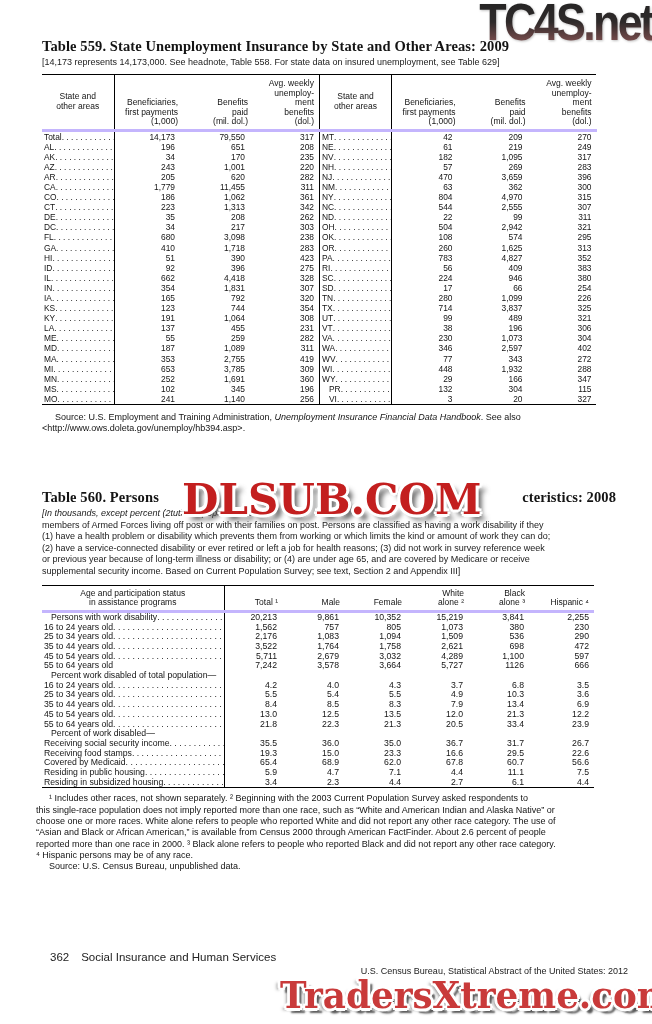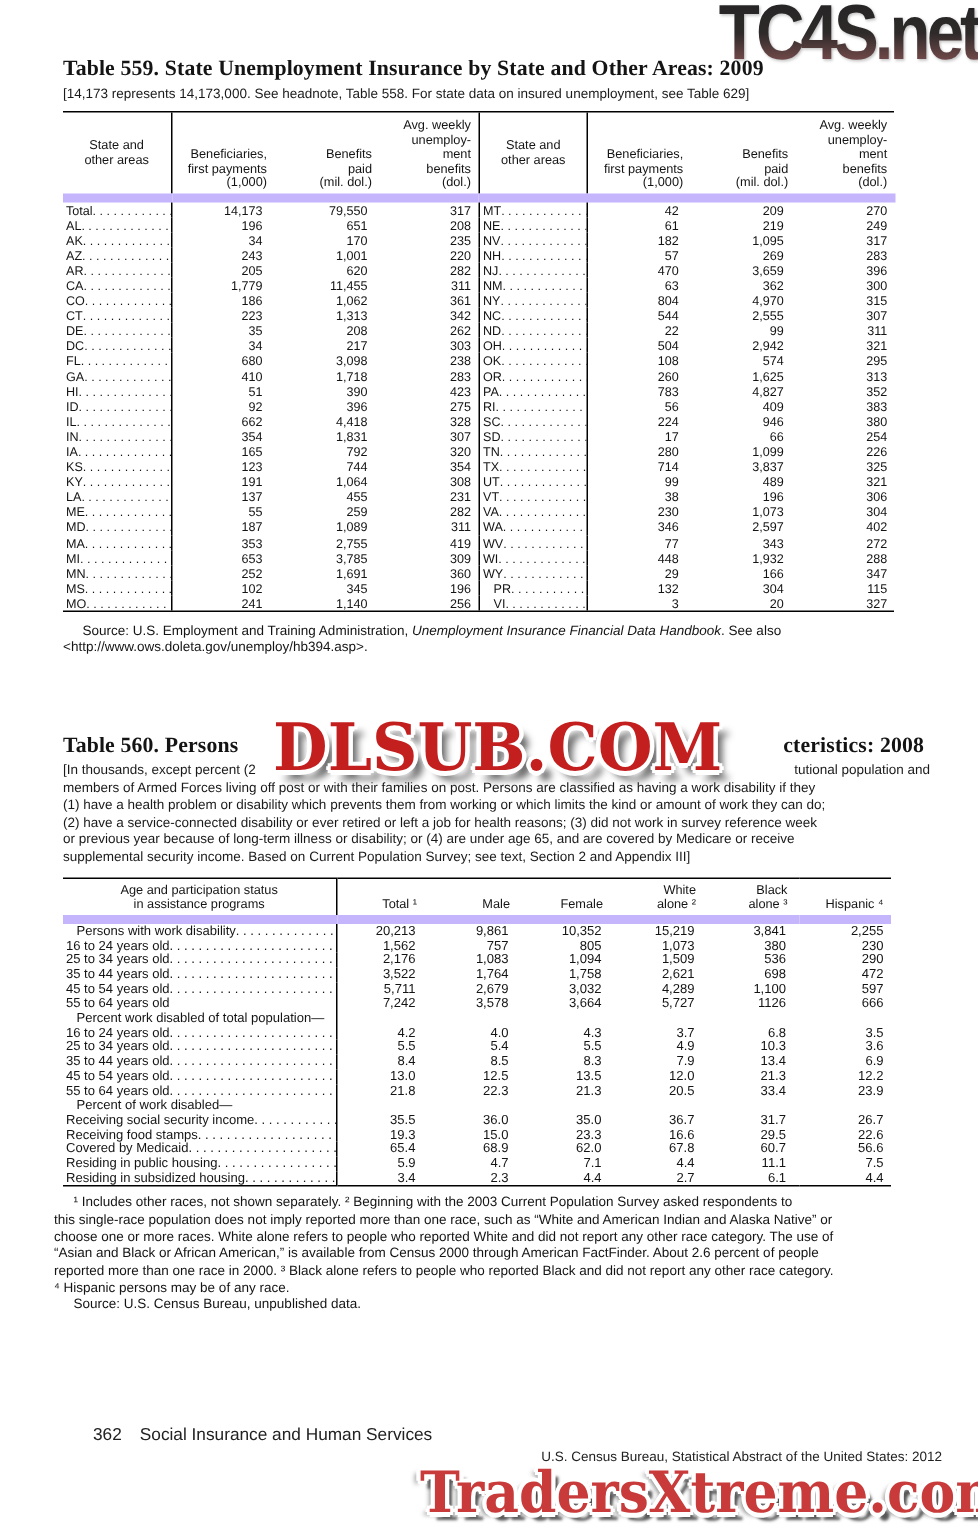--- a/index.html
+++ b/index.html
@@ -12,29 +12,29 @@
   .block{position:absolute;left:36px;width:584px;}
 
   
   .tbl-title{
     font-family:"Liberation Serif","DejaVu Serif",serif;
     font-weight:bold;font-size:14.5px;line-height:17px;margin:0 0 2px 6px;
     letter-spacing:.1px;white-space:nowrap;
   }
   .headnote{font-size:9px;line-height:11.5px;margin:0 0 0 6px;color:#1a1a1a;}
   .title-split{display:flex;justify-content:space-between;margin-right:4px;}
-  .hn1{display:flex;justify-content:space-between;}
+  .hn1{display:flex;justify-content:flex-start;font-style:italic;}
   .hn1 span{white-space:nowrap;}
   .hn-lines div{white-space:nowrap;}
 
   
   table{border-collapse:collapse;table-layout:fixed;}
   th,td{padding:0;font-weight:normal;}
   thead th{
-    vertical-align:bottom;border-bottom:6px solid #c4b5fd;
+    vertical-align:bottom;border-bottom:3px solid #c4b5fd;
     font-size:8.5px;line-height:9.4px;text-align:right;
     white-space:pre-line;padding:3px 8px 2px 0;
   }
   thead th.lblh{text-align:center;vertical-align:middle;padding:2px;}
   td.lbl,th.lblh{border-right:1px solid #000;}
   .lblbox{display:flex;padding-left:2px;}
   .lblbox .t{white-space:pre;}
   .dots{flex:1;overflow:hidden;white-space:nowrap;}
   .dots::before{content:" .\00a0.\00a0.\00a0.\00a0.\00a0.\00a0.\00a0.\00a0.\00a0.\00a0.\00a0.\00a0.\00a0.\00a0.\00a0.\00a0.\00a0.\00a0.\00a0.\00a0.\00a0.\00a0.\00a0.\00a0.\00a0.\00a0.\00a0.\00a0.\00a0.";}
   tr.b{font-weight:bold;}
@@ -56,21 +56,21 @@
   
   .t560{border-top:1px solid #000;border-bottom:1px solid #000;margin:8px 26px 0 6px;width:552px;}
   .t560 tbody td{font-size:8.7px;line-height:9.7px;height:9.7px;}
   .t560 td.num{padding-right:9px;}
   .t560 td.num.c5{padding-right:5px;}
   .footnotes{font-size:9px;line-height:11.3px;margin:5px 0 0 0;}
   .footnotes .fl1{text-indent:13px;}
   .footnotes .srcline{text-indent:13px;}
 
   
-  .pg-footer{position:absolute;left:62px;top:951px;font-size:11.5px;color:#222;}
+  .pg-footer{position:absolute;left:50px;top:951px;font-size:11.5px;color:#222;}
   .pg-footer .num{margin-right:12px;}
   .credit{position:absolute;right:24px;top:966px;font-size:9px;color:#222;}
 
   
   .wm{position:absolute;user-select:none;}
   .wm-top{
     top:-8px;right:0px;
     font-family:"Liberation Sans",sans-serif;font-weight:bold;font-size:52px;
     letter-spacing:-3px;transform:scaleX(.86);transform-origin:right top;
     background:linear-gradient(180deg,#222 0%,#2e2a2a 50%,#6d4747 78%,#9a6f6f 96%);

